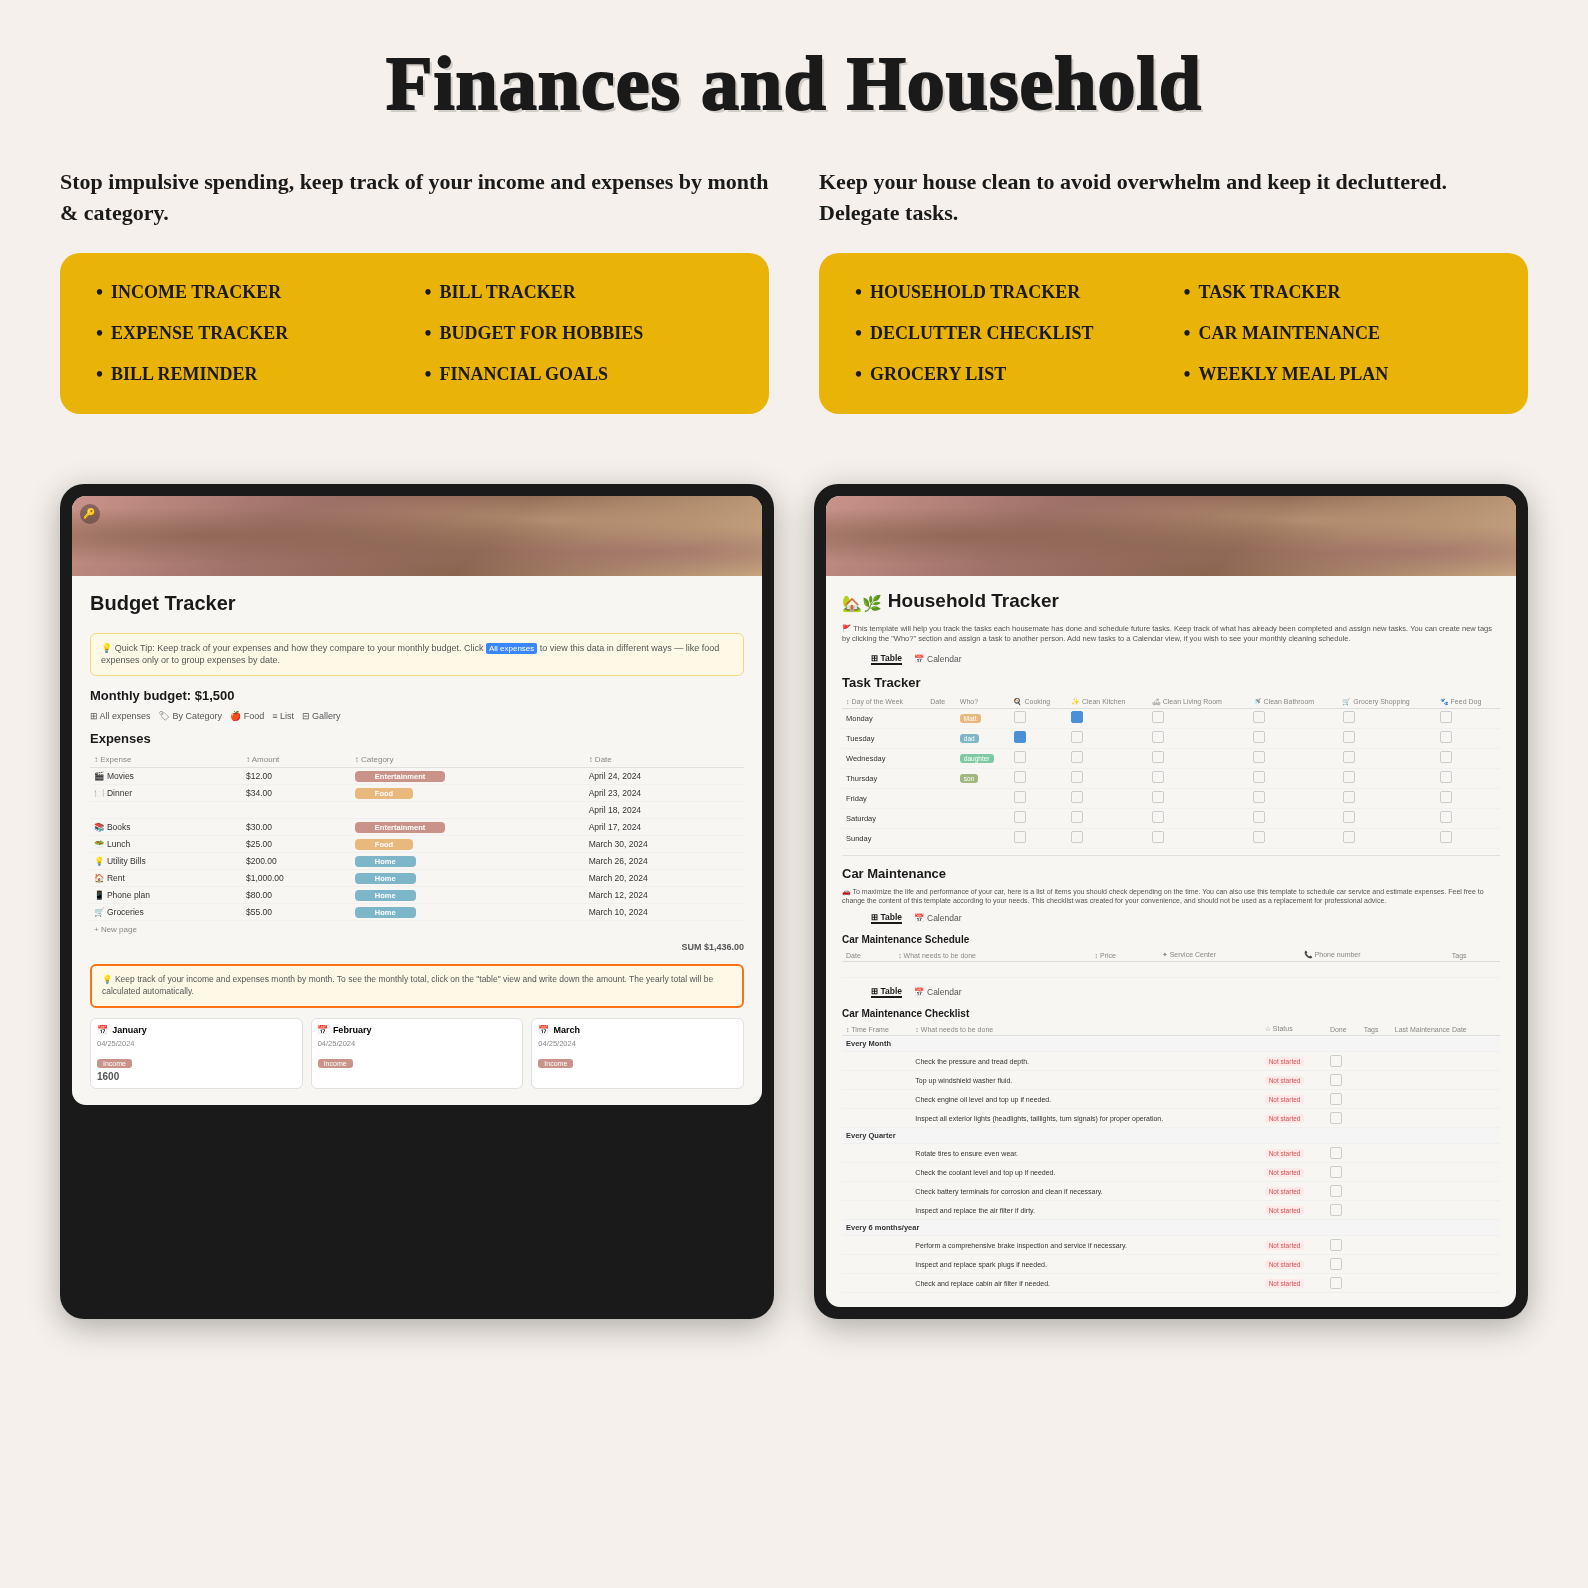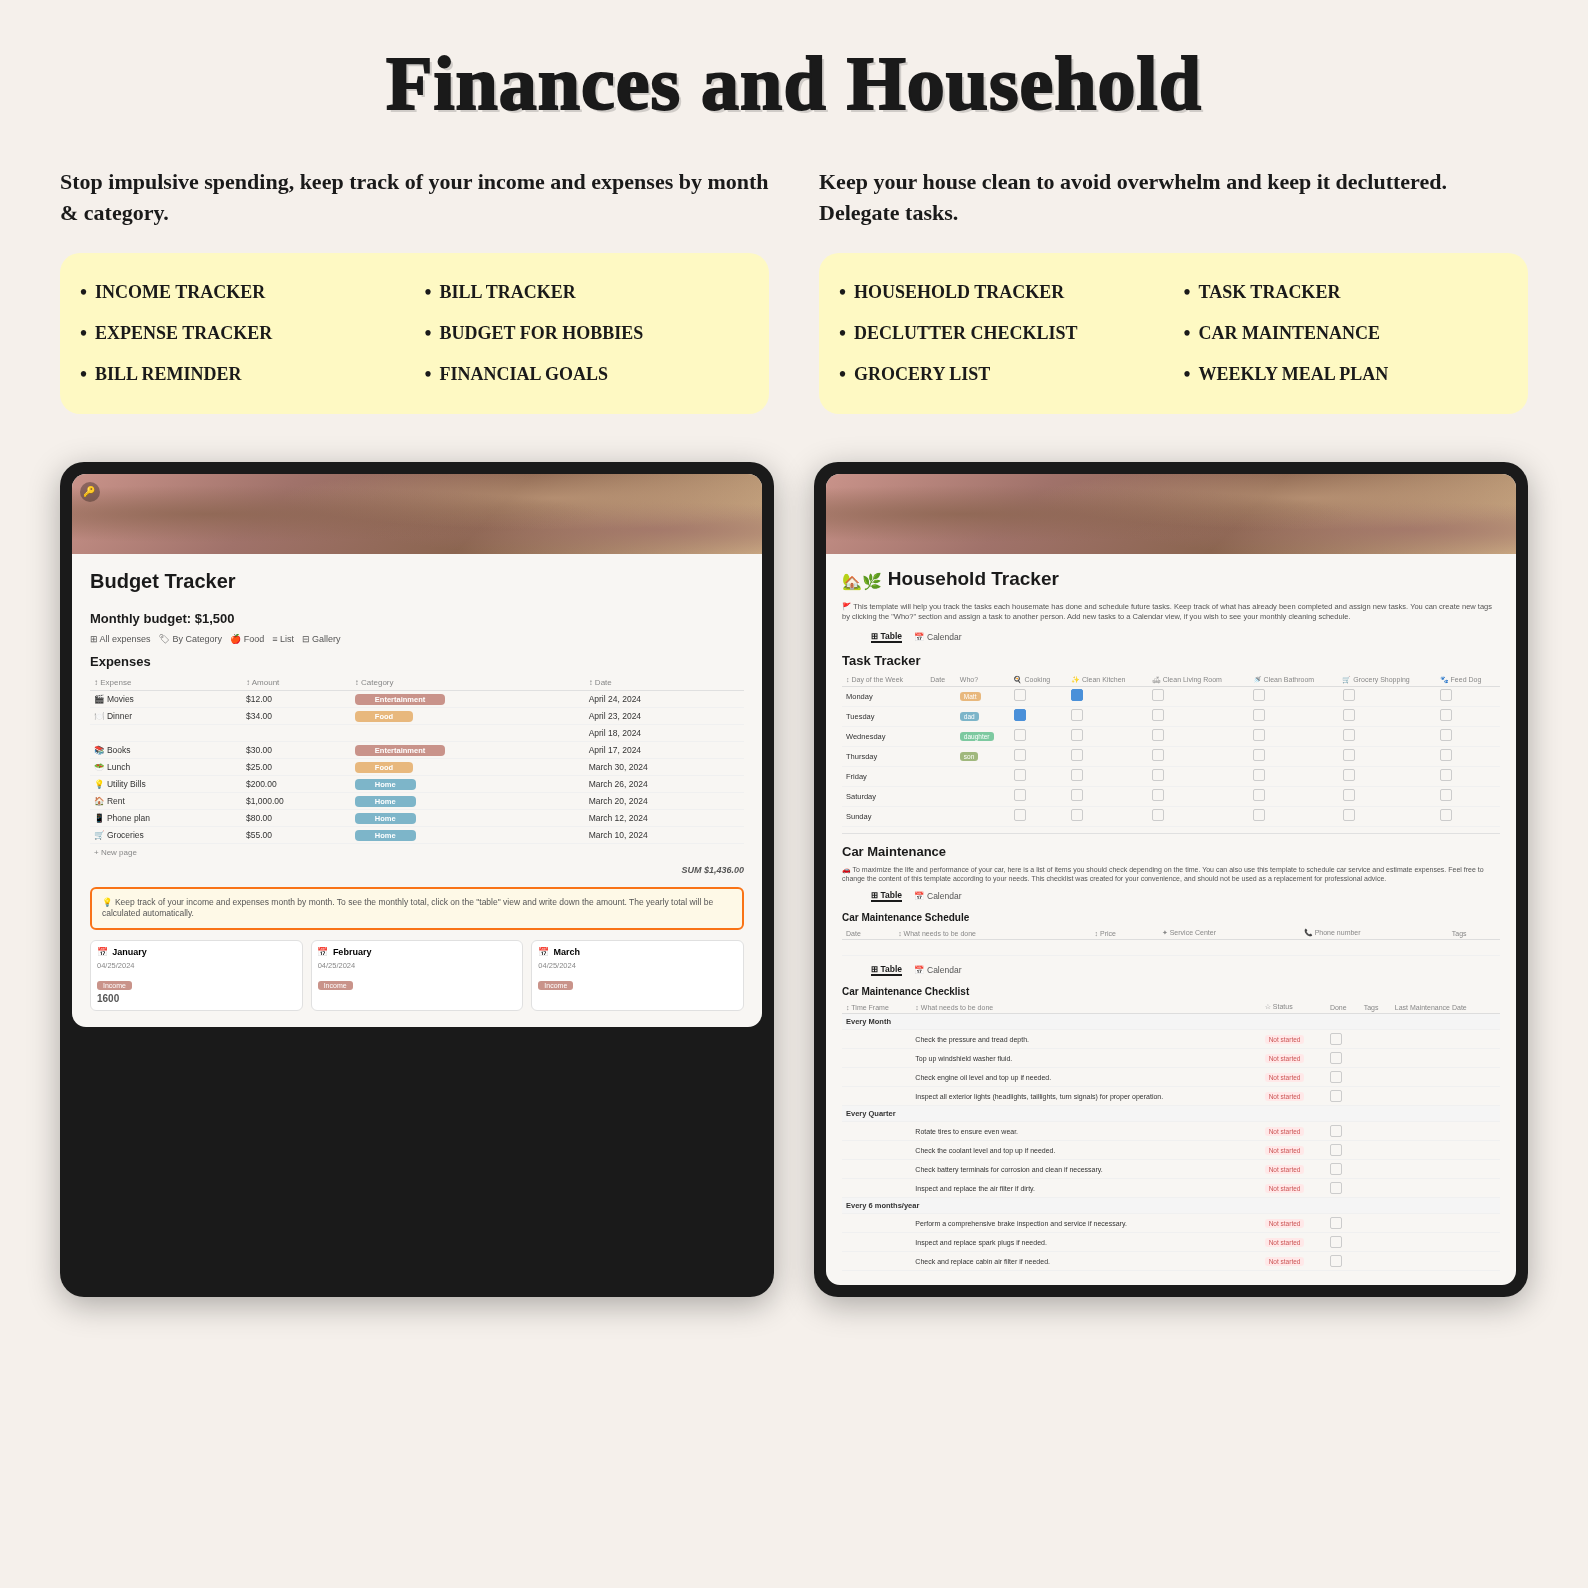--- a/index.html
+++ b/index.html
@@ -42,24 +42,24 @@
     .col-description {
       font-size: 22px;
       font-weight: 700;
       color: #1a1a1a;
       line-height: 1.4;
       margin-bottom: 24px;
     }
 
     
     .feature-box {
-      background: #fef9c3;
+      background: #eab308;
       border-radius: 20px;
-      padding: 28px 20px;
-      margin-bottom: 18px;
+      padding: 28px 36px;
+      margin-bottom: 40px;
     }
 
     .feature-box .feature-row {
       display: grid;
       grid-template-columns: 1fr 1fr;
       gap: 10px 20px;
       row-gap: 18px;
     }
 
     .feature-item {
@@ -213,21 +213,20 @@
       padding: 4px;
       display: block;
     }
 
     .sum-row {
       text-align: right;
       font-size: 9px;
       color: #555;
       padding: 4px 0;
       font-weight: 600;
-      font-style: italic;
     }
 
     .bottom-tip {
       background: #fef9e7;
       border: 2px solid #f97316;
       border-radius: 6px;
       padding: 8px 10px;
       font-size: 8.5px;
       color: #555;
       margin: 8px 0;
@@ -466,20 +465,24 @@
       <div class="device-screen">
 
         <div class="device-header-img">
           <div style="position:absolute;top:8px;left:8px;width:20px;height:20px;background:rgba(0,0,0,0.3);border-radius:50%;display:flex;align-items:center;justify-content:center;">
             <span style="color:white;font-size:10px;">🔑</span>
           </div>
         </div>
 
         <div class="budget-content">
           <div class="budget-title">Budget Tracker</div>
+          <div class="tip-box">
+            <span>💡</span>
+            <span> Quick Tip: Keep track of your expenses and how they compare to your monthly budget. Click <span class="highlight">All expenses</span> to view this data in different ways — like food expenses only or to group expenses by date.</span>
+          </div>
           <div class="monthly-budget">Monthly budget: $1,500</div>
           <div class="filter-row">
             <span style="cursor:pointer;">⊞ All expenses</span>
             <span style="cursor:pointer;">🏷 By Category</span>
             <span style="cursor:pointer;">🍎 Food</span>
             <span style="cursor:pointer;">≡ List</span>
             <span style="cursor:pointer;">⊟ Gallery</span>
           </div>
           <div class="expenses-label">Expenses</div>
           <table class="expense-table">

